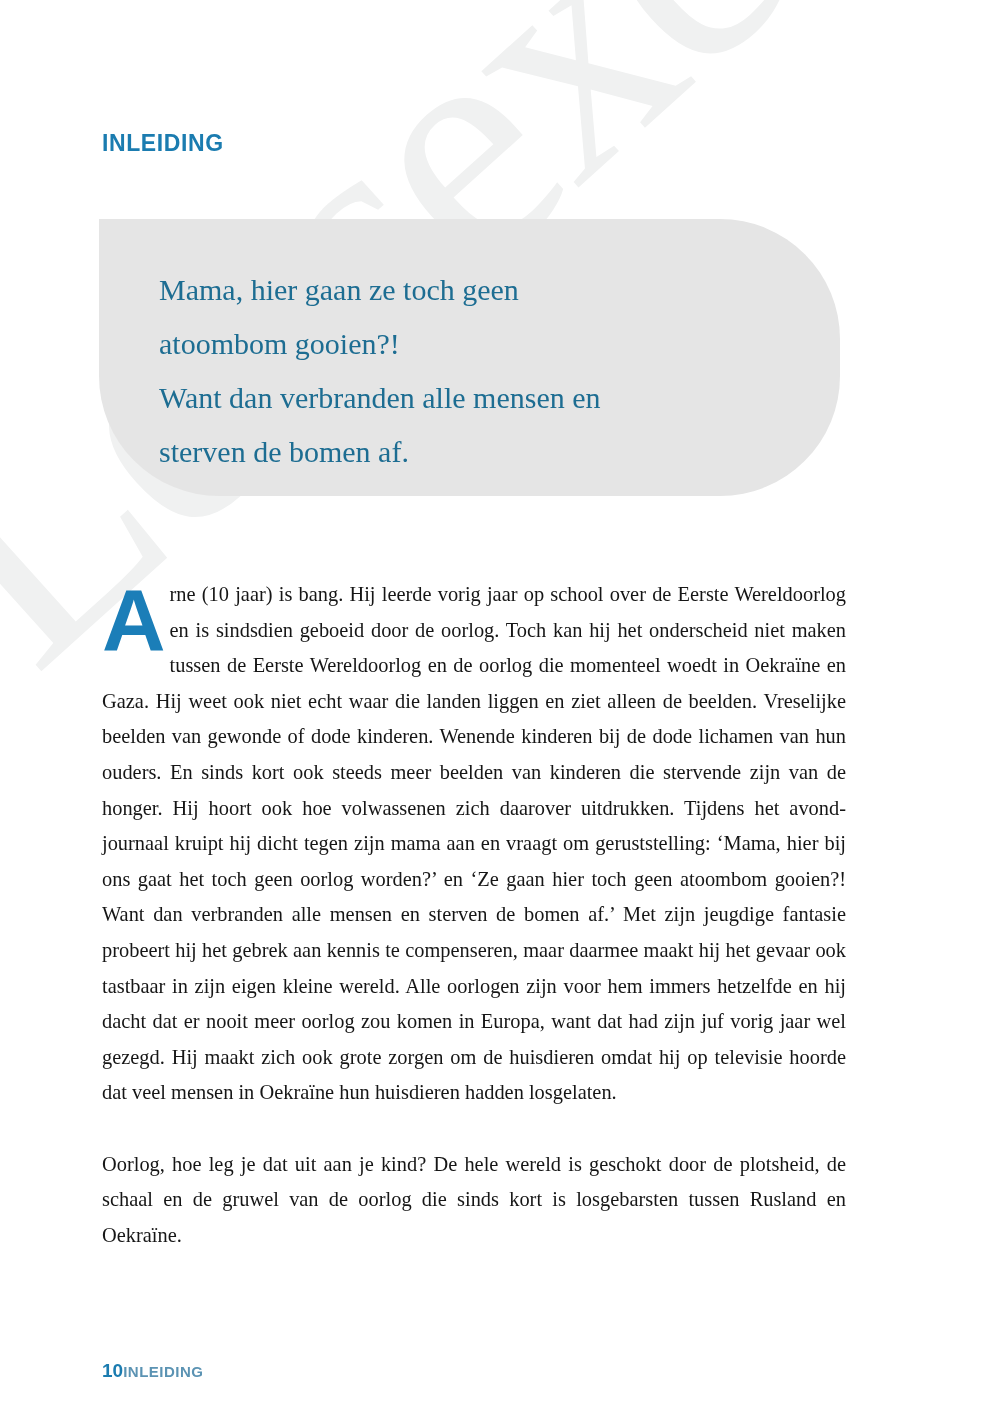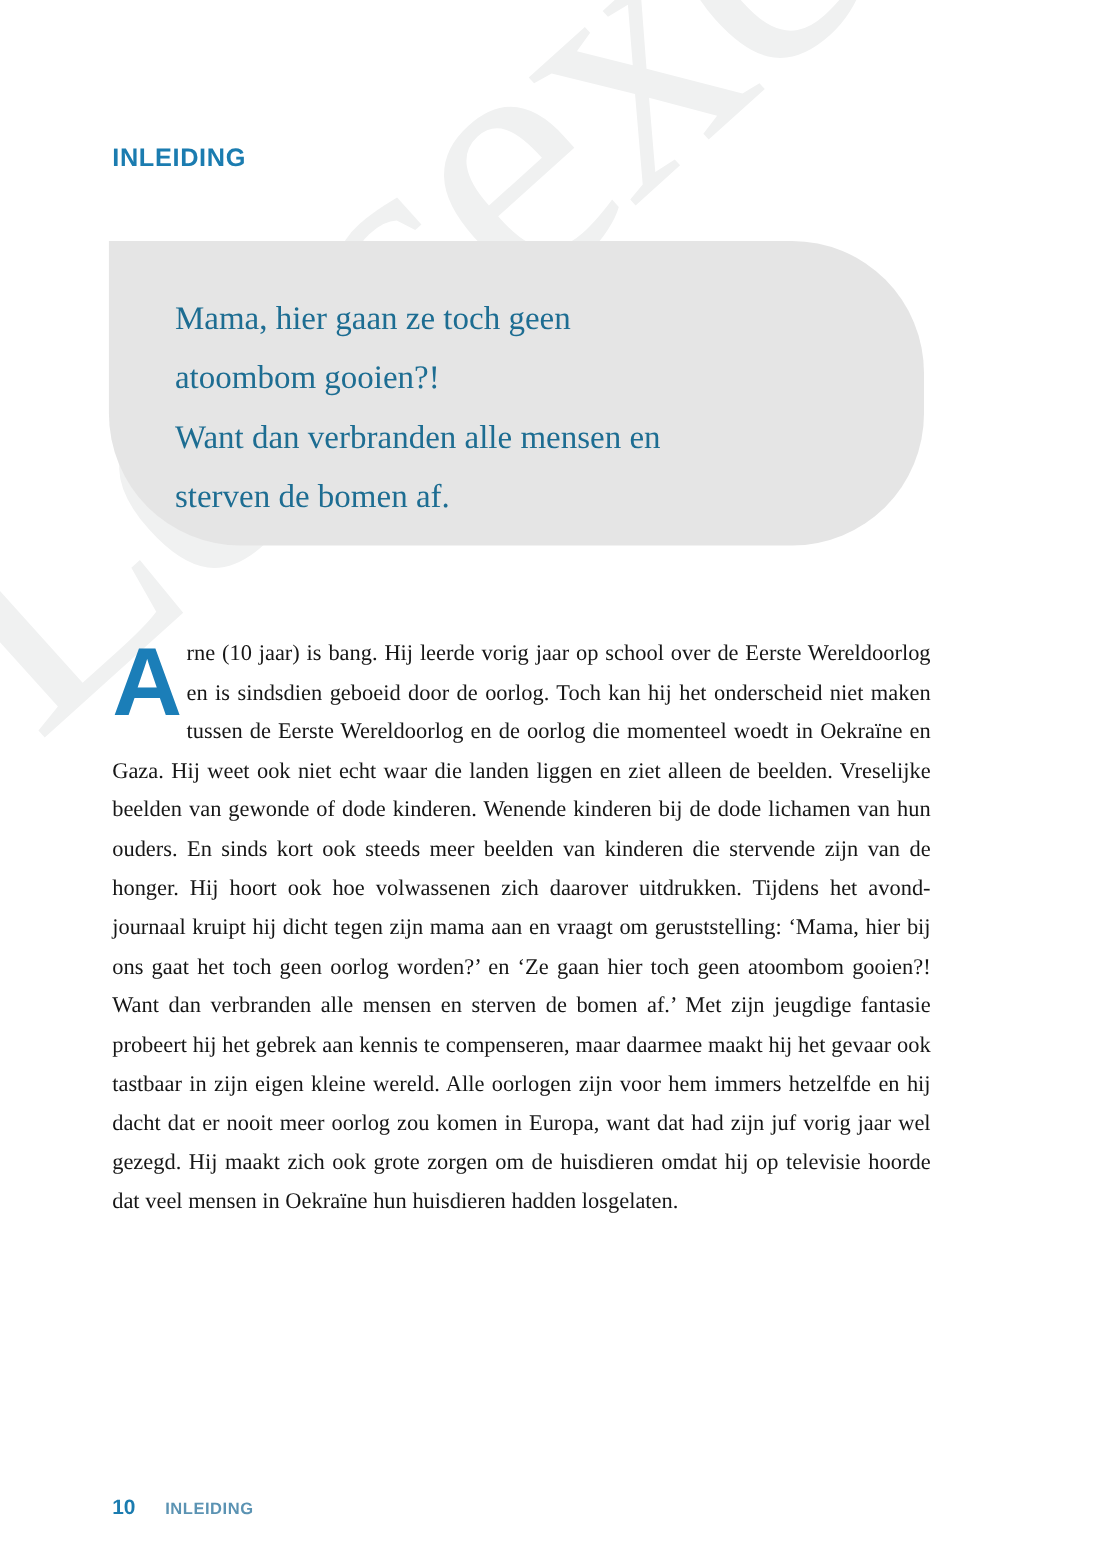--- a/index.html
+++ b/index.html
@@ -115,21 +115,20 @@
     margin-top: 35.6px;
   }
 
   
   #page-footer {
     position: absolute;
     left: 102px;
     top: 1338px;
     display: flex;
     align-items: baseline;
-    gap: 27px;
   }
   #footer-page-number {
     font-family: "Liberation Sans", sans-serif;
     font-size: 19px;
     font-weight: bold;
     color: #1b7cb0;
   }
   #footer-section-label {
     font-family: "Liberation Sans", sans-serif;
     font-size: 15px;
@@ -153,20 +152,21 @@
     <div id="quote-text">Mama, hier gaan ze toch geen
 atoombom gooien?!
 Want dan verbranden alle mensen en
 sterven de bomen af.</div>
   </div>
 
   <div id="body-block">
     <p class="body-par" id="par-intro">
       <span id="dropcap">A</span><span>rne (10 jaar) is bang. Hij leerde vorig jaar op school over de Eerste Wereld­oorlog en is sindsdien geboeid door de oorlog. Toch kan hij het onder­scheid niet maken tussen de Eerste Wereldoorlog en de oorlog die momenteel woedt in Oekraïne en Gaza. Hij weet ook niet echt waar die lan­den liggen en ziet alleen de beelden. Vreselijke beelden van gewonde of dode kinderen. Wenende kinderen bij de dode lichamen van hun ouders. En sinds kort ook steeds meer beelden van kinderen die stervende zijn van de honger. Hij hoort ook hoe volwassenen zich daarover uitdrukken. Tijdens het avond­journaal kruipt hij dicht tegen zijn mama aan en vraagt om geruststelling: ‘Mama, hier bij ons gaat het toch geen oorlog worden?’ en ‘Ze gaan hier toch geen atoombom gooien?! Want dan verbranden alle mensen en sterven de bo­men af.’ Met zijn jeugdige fantasie probeert hij het gebrek aan kennis te com­penseren, maar daarmee maakt hij het gevaar ook tastbaar in zijn eigen kleine wereld. Alle oorlogen zijn voor hem immers hetzelfde en hij dacht dat er nooit meer oorlog zou komen in Europa, want dat had zijn juf vorig jaar wel gezegd. Hij maakt zich ook grote zorgen om de huisdieren omdat hij op televisie hoor­de dat veel mensen in Oekraïne hun huisdieren hadden losgelaten.</span>
     </p>
+    <p class="body-par" id="par-second">Oorlog, hoe leg je dat uit aan je kind? De hele wereld is geschokt door de plots­heid, de schaal en de gruwel van de oorlog die sinds kort is losgebarsten tussen Rusland en Oekraïne.</p>
   </div>
 
   <div id="page-footer">
     <span id="footer-page-number">10</span>
     <span id="footer-section-label">INLEIDING</span>
   </div>
 
 </div>
 
 </body></html>

